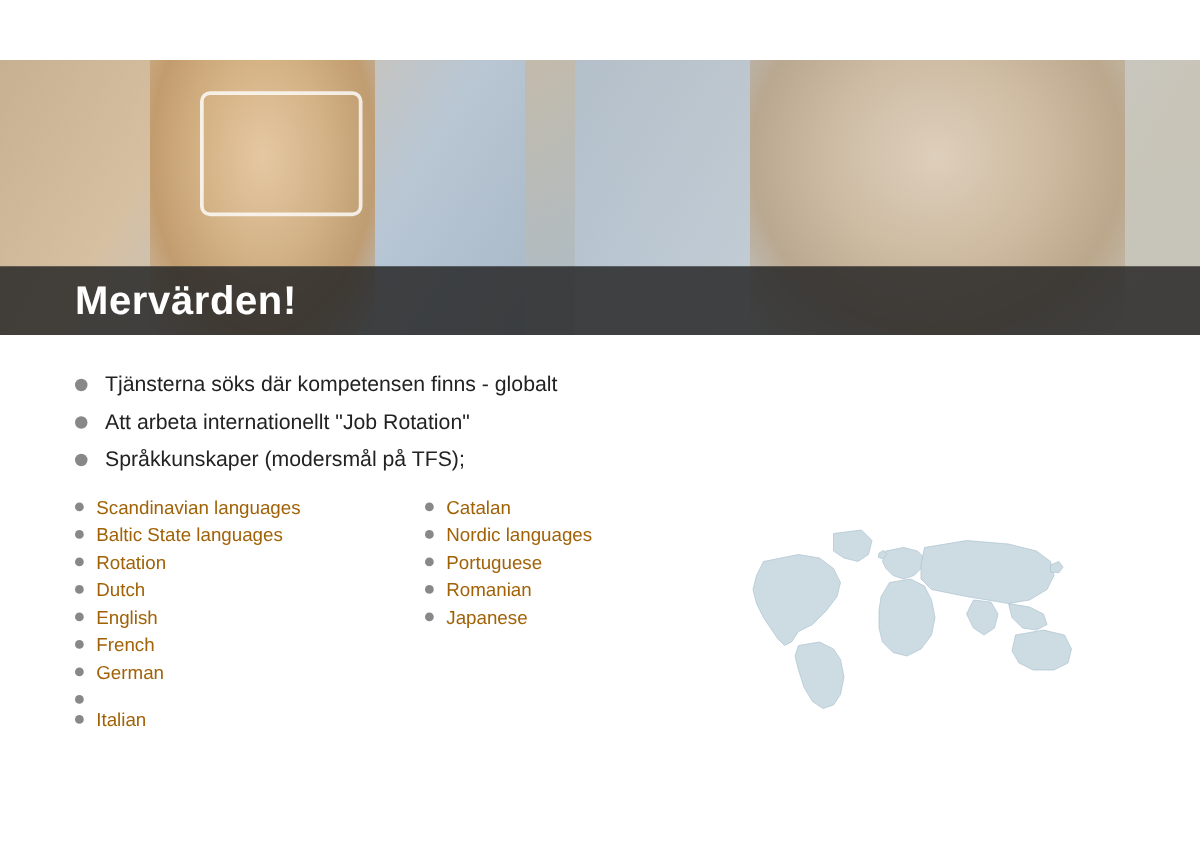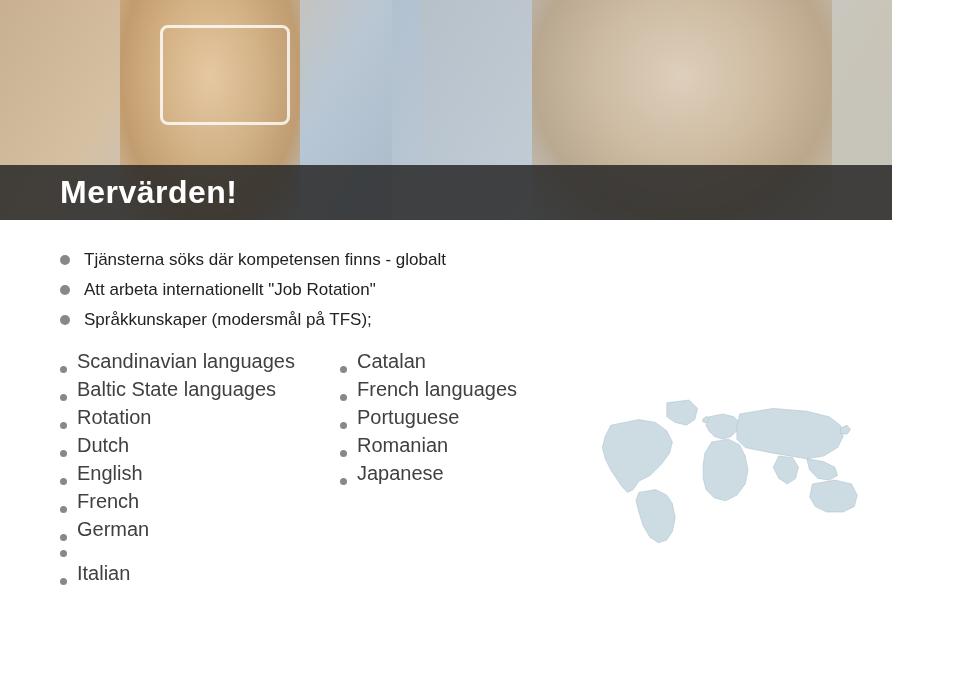--- a/index.html
+++ b/index.html
@@ -6,25 +6,26 @@
     body {
       width: 960px;
       height: 679px;
       font-family: Arial, sans-serif;
       background: #fff;
       overflow: hidden;
     }
 
     
     .hero {
-      width: 892px;
+      width: 960px;
       height: 220px;
       position: relative;
       overflow: hidden;
       background: linear-gradient(135deg, #c8b8a2 0%, #d4c4a8 20%, #b8c8d0 60%, #a0b8c8 100%);
+      margin-top: 48px;
     }
 
     .hero-overlay {
       position: absolute;
       top: 0; left: 0; right: 0; bottom: 0;
       background: linear-gradient(to bottom, rgba(180,160,140,0.3) 0%, rgba(150,170,190,0.4) 100%);
     }
 
     
     .hero-frame {
@@ -96,24 +97,24 @@
     .lang-col {
       flex: 0 0 280px;
     }
 
     .lang-col-2 {
       flex: 0 0 220px;
     }
 
     .lang-item {
       display: flex;
-      align-items: flex-end;
+      align-items: flex-start;
       margin-bottom: 5px;
-      font-size: 20px;
-      color: #404040;
+      font-size: 15px;
+      color: #a16207;
     }
 
     .lang-bullet {
       width: 7px;
       height: 7px;
       background: #888;
       border-radius: 50%;
       margin-right: 10px;
       margin-top: 4px;
       flex-shrink: 0;
@@ -211,21 +212,21 @@
       </div>
     </div>
 
     <div class="lang-col-2">
       <div class="lang-item">
         <div class="lang-bullet"></div>
         <span>Catalan</span>
       </div>
       <div class="lang-item">
         <div class="lang-bullet"></div>
-        <span>French languages</span>
+        <span>Nordic languages</span>
       </div>
       <div class="lang-item">
         <div class="lang-bullet"></div>
         <span>Portuguese</span>
       </div>
       <div class="lang-item">
         <div class="lang-bullet"></div>
         <span>Romanian</span>
       </div>
       <div class="lang-item">

